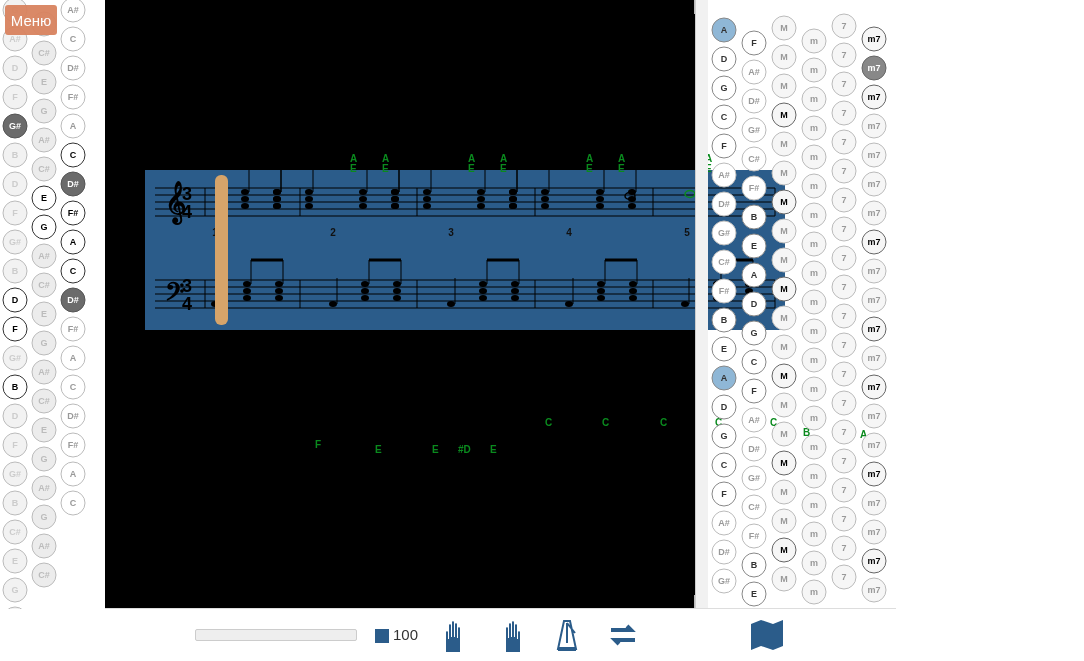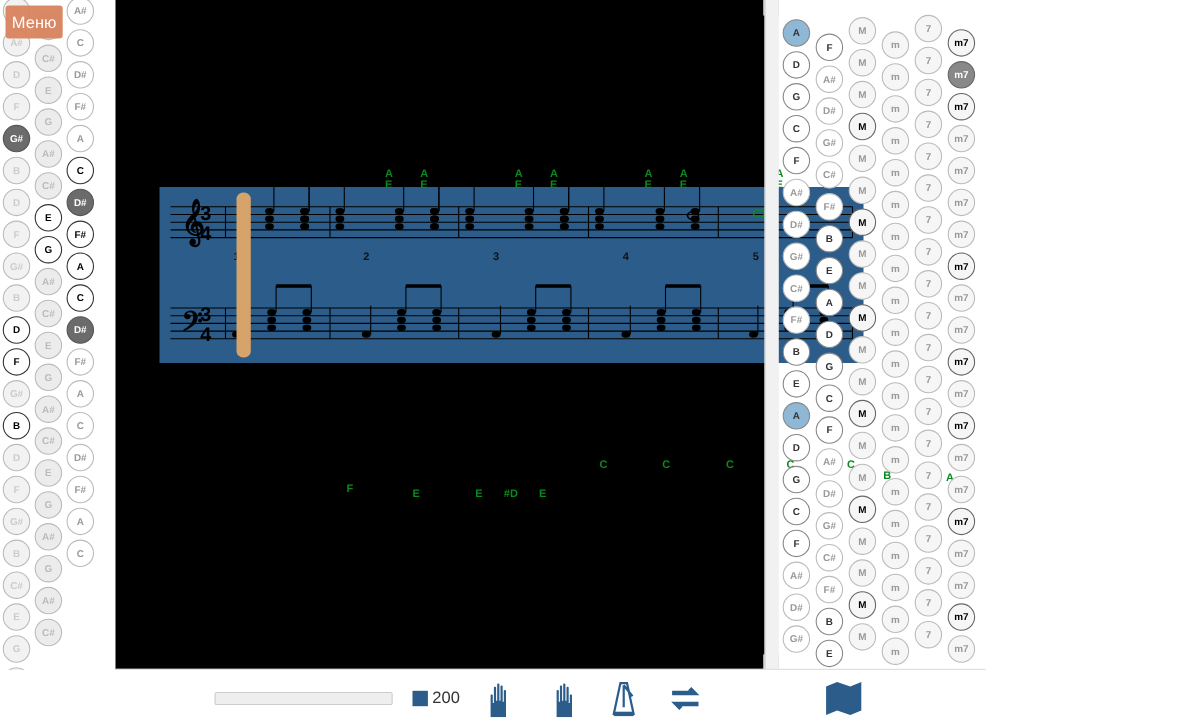--- a/index.html
+++ b/index.html
@@ -969,21 +969,21 @@
         <div class="note-label" style="left: 665px; top: 418px;">C</div>
         <div class="note-label" style="left: 698px; top: 428px;">B</div>
         <div class="note-label" style="left: 755px; top: 430px;">A</div>
       </div>
 </div>
 
 <div class="toolbar">
   <div class="progress">
         <div class="fill"></div>
       </div>
-  <span><span class="tempo-box"></span><span class="tempo-val">200</span></span>
+  <span><span class="tempo-box"></span><span class="tempo-val">100</span></span>
   <div class="tb-icon">
     <svg width="30" height="34" viewBox="0 0 30 34">
           <path d="M6 34V14c0-1 2-1 2 0v7h1V7c0-1 2-1 2 0v12h1V4c0-1 2-1 2 0v15h1V6c0-1 2-1 2 0v14h1V10c0-1 2-1 2 0v24H6z"></path>
         </svg>
   </div>
   <div class="tb-icon">
     <svg width="30" height="34" viewBox="0 0 30 34">
           <path transform="scale(-1,1) translate(-30,0)" d="M6 34V14c0-1 2-1 2 0v7h1V7c0-1 2-1 2 0v12h1V4c0-1 2-1 2 0v15h1V6c0-1 2-1 2 0v14h1V10c0-1 2-1 2 0v24H6z"></path>
         </svg>
   </div>

